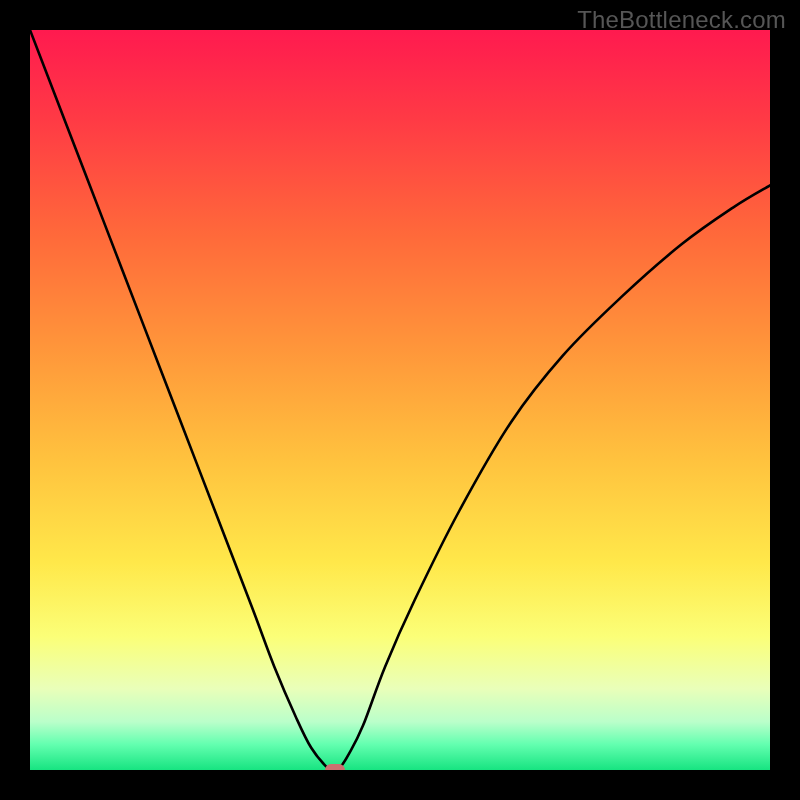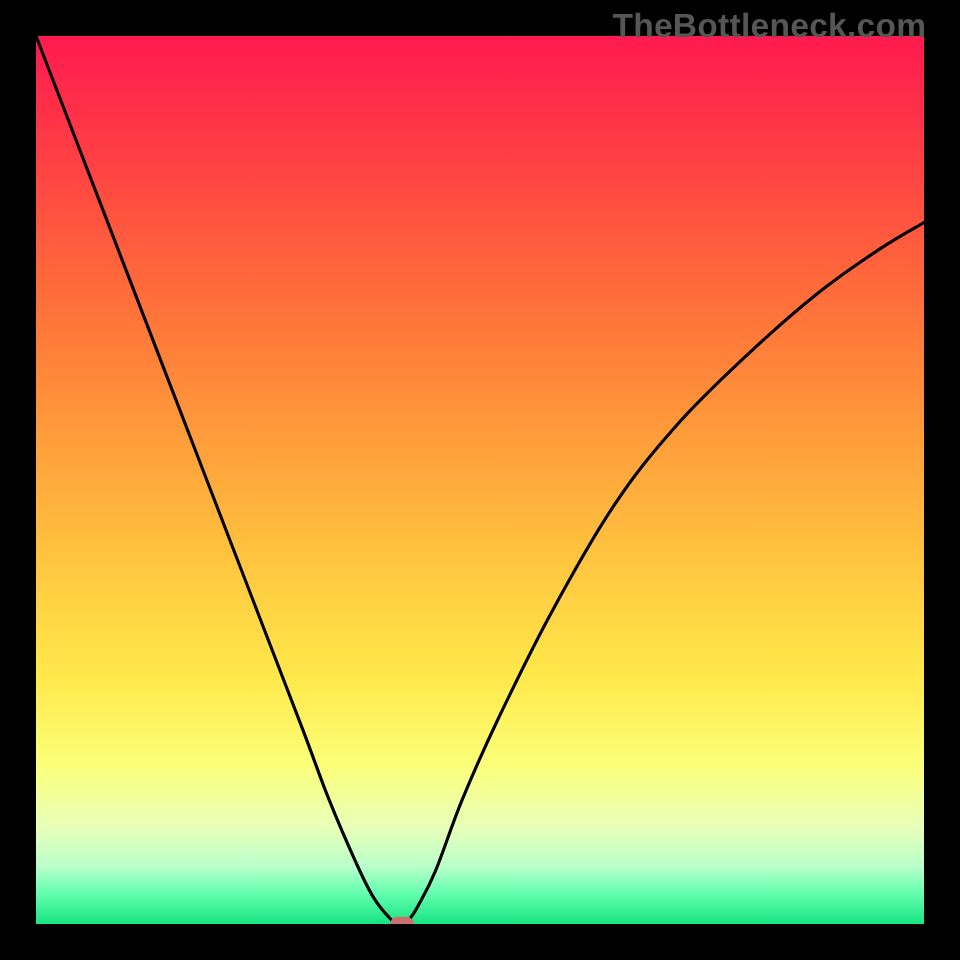--- a/index.html
+++ b/index.html
@@ -6,24 +6,24 @@
   html, body { width: 800px; height: 800px; overflow: hidden; background: #000; }
   .frame {
     position: relative;
     width: 800px;
     height: 800px;
     background: #000;
   }
   .watermark {
     position: absolute;
     top: 6px;
-    right: 28px;
+    right: 14px;
     font-family: Arial, Helvetica, sans-serif;
-    font-size: 28px;
-    font-weight: 700;
+    font-size: 24px;
+    font-weight: 400;
     color: #565656;
     letter-spacing: 0.2px;
     z-index: 4;
   }
   .plot {
     position: absolute;
     left: 30px;
     top: 30px;
     width: 740px;
     height: 740px;

